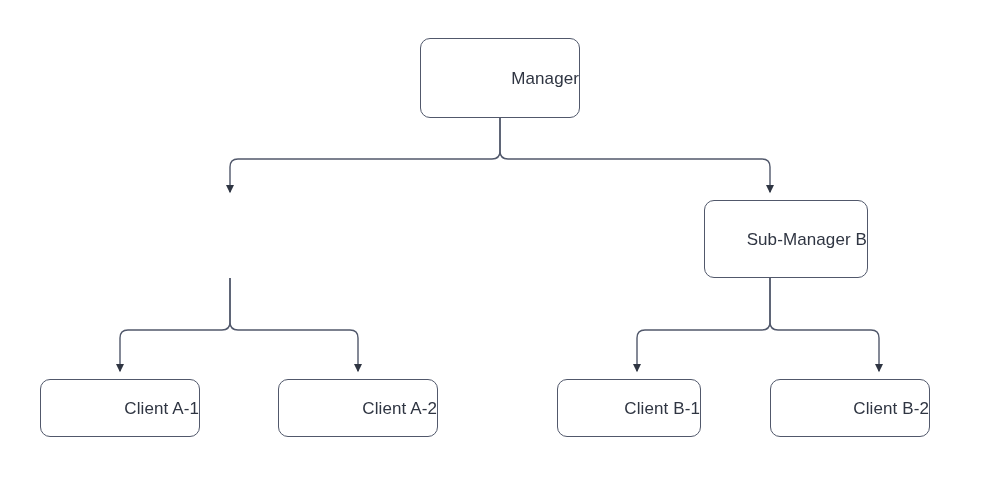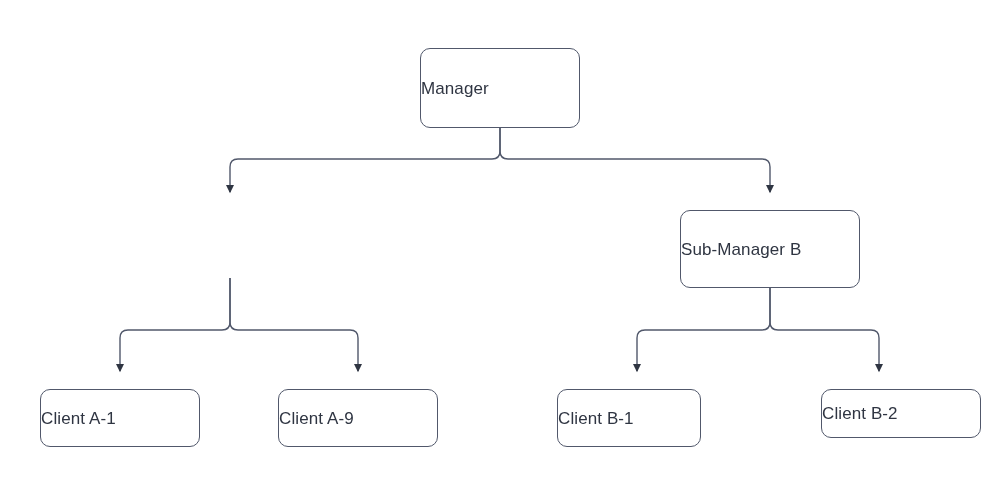--- a/index.html
+++ b/index.html
@@ -27,43 +27,42 @@
     pointer-events: none;
   }
   .node {
     position: absolute;
     box-sizing: border-box;
     background: #ffffff;
     border: 1.4px solid #51586b;
     border-radius: 10px;
     display: flex;
     align-items: center;
-    justify-content: flex-start;
+    justify-content: flex-end;
     color: #2f3542;
     font-family: "Liberation Sans", sans-serif;
     font-size: 17px;
     font-weight: 400;
     letter-spacing: 0.1px;
     line-height: 1;
     white-space: nowrap;
     user-select: none;
-    margin-top: 10px;
   }
   .node-label {
     color: #2f3542;
     font-size: 17px;
     font-family: "Liberation Sans", sans-serif;
   }
   .n-manager      { left: 420px; top: 38px;  width: 160px; height: 80px; }
   .n-sub-a        { left: 139px; top: 200px; width: 181px; height: 78px; }
-  .n-sub-b        { left: 680px; top: 200px; width: 180px; height: 78px; }
+  .n-sub-b        { left: 704px; top: 200px; width: 164px; height: 78px; }
   .n-client-a1    { left: 40px;  top: 379px; width: 160px; height: 58px; }
   .n-client-a2    { left: 278px; top: 379px; width: 160px; height: 58px; }
   .n-client-b1    { left: 557px; top: 379px; width: 144px; height: 58px; }
-  .n-client-b2    { left: 821px; top: 379px; width: 160px; height: 49px; }
+  .n-client-b2    { left: 770px; top: 379px; width: 160px; height: 58px; }
 </style>
 </head>
 <body>
 
 <div id="canvas">
 
   <svg id="edges" viewBox="0 0 1000 480" width="1000" height="480" xmlns="http://www.w3.org/2000/svg">
     <defs>
       <marker id="arrowhead" markerWidth="9" markerHeight="9" refX="7.2" refY="4.5" orient="auto" markerUnits="userSpaceOnUse">
         <path d="M 0 0.4 L 8.4 4.5 L 0 8.6 Z" fill="#2f3542"></path>
@@ -93,21 +92,21 @@
 
   <div class="node n-sub-b">
     <span class="node-label">Sub-Manager B</span>
   </div>
 
   <div class="node n-client-a1">
     <span class="node-label">Client A-1</span>
   </div>
 
   <div class="node n-client-a2">
-    <span class="node-label">Client A-9</span>
+    <span class="node-label">Client A-2</span>
   </div>
 
   <div class="node n-client-b1">
     <span class="node-label">Client B-1</span>
   </div>
 
   <div class="node n-client-b2">
     <span class="node-label">Client B-2</span>
   </div>
 

